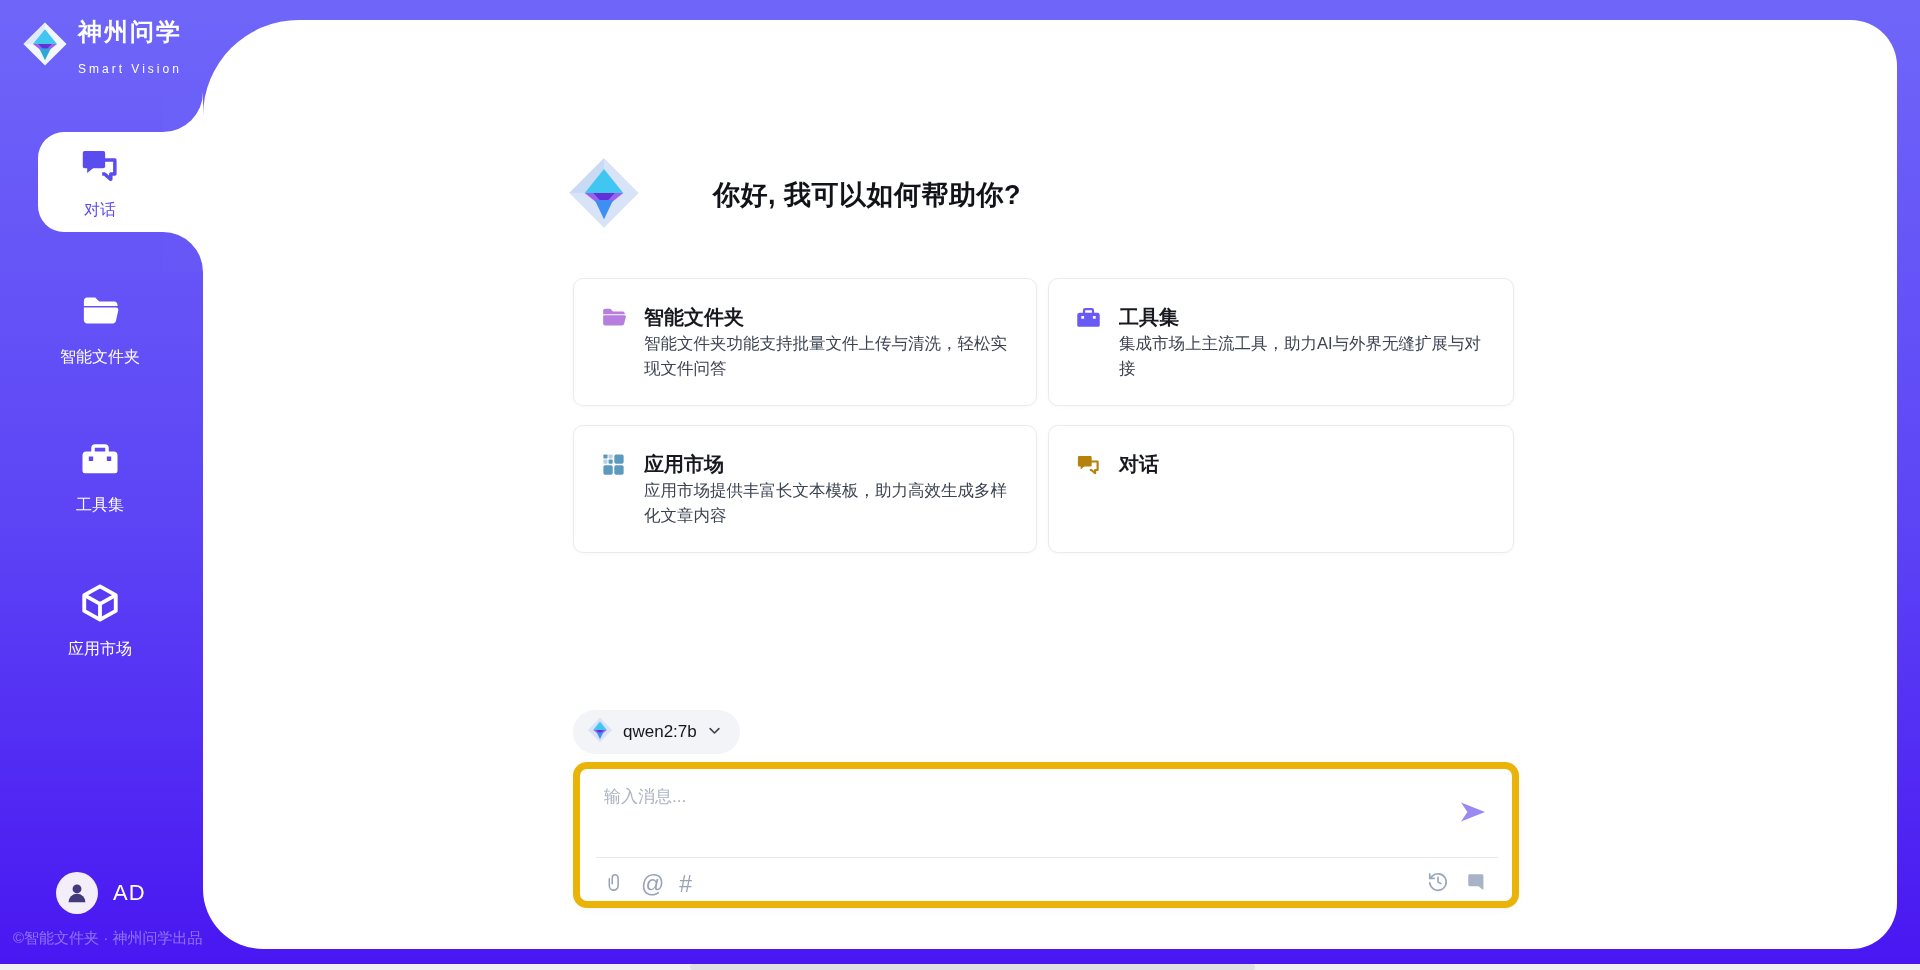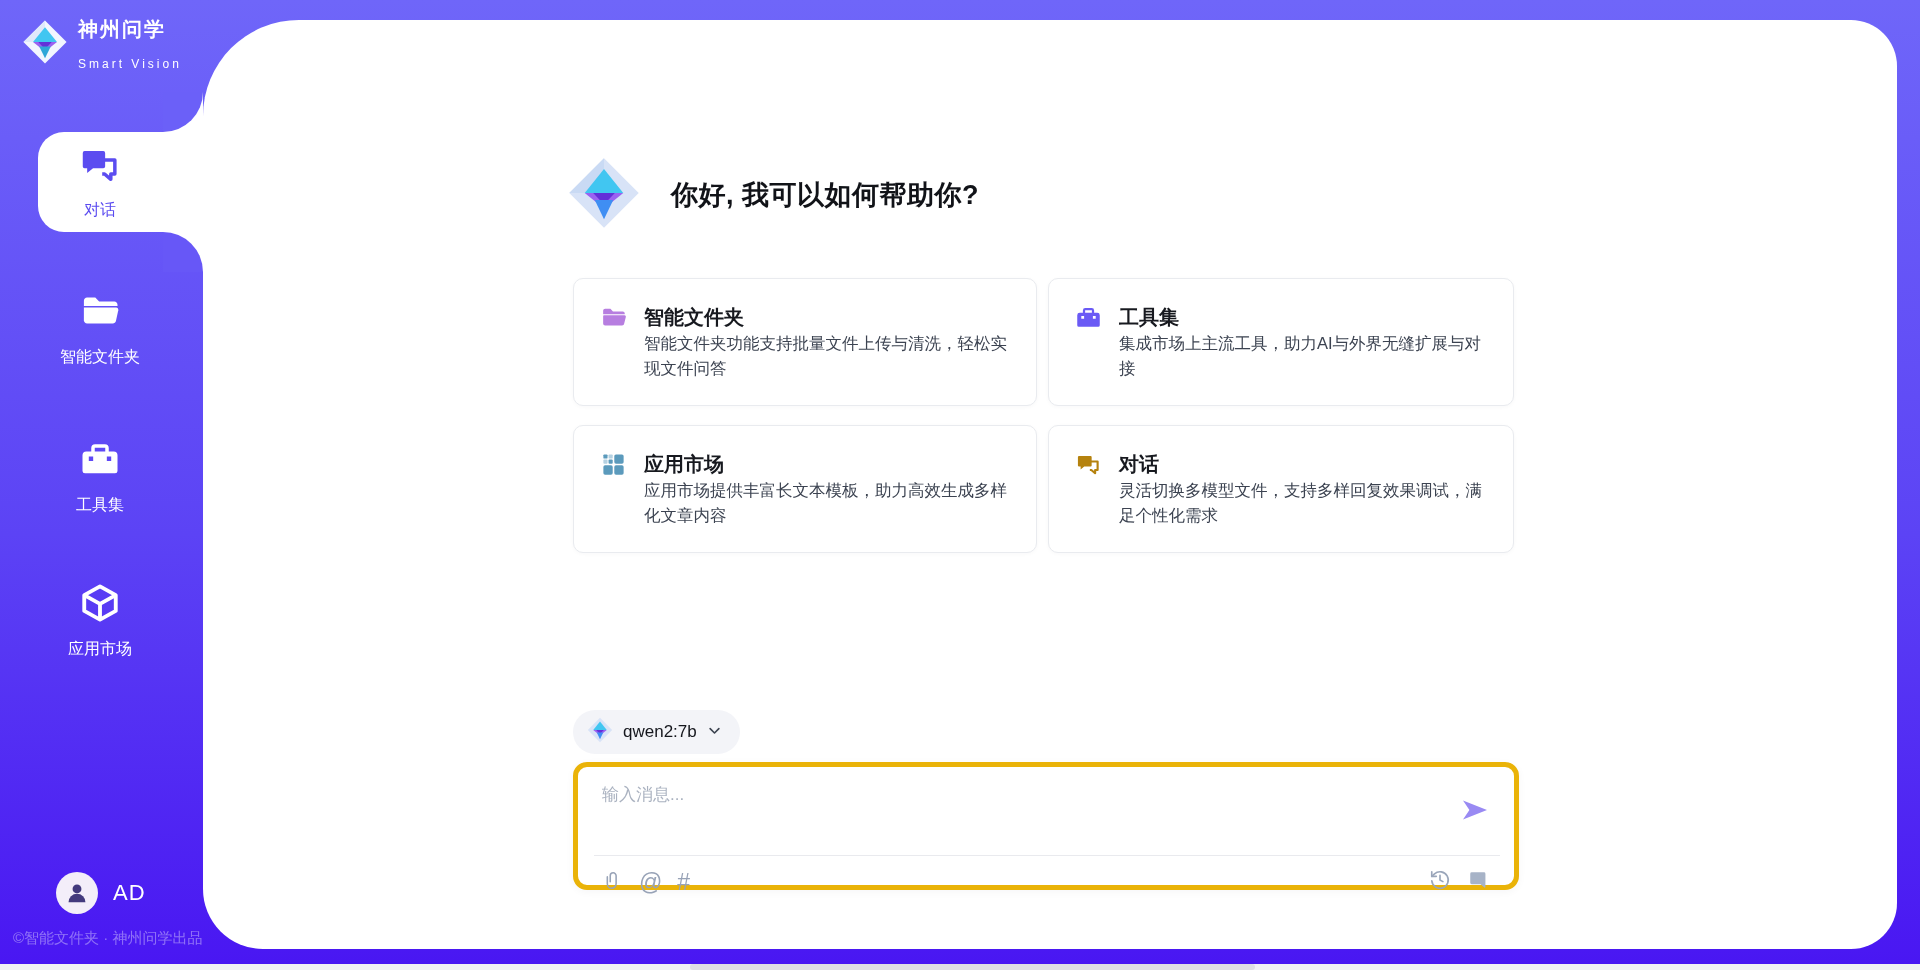--- a/index.html
+++ b/index.html
@@ -6,21 +6,21 @@
   html,body { width:1920px; height:970px; overflow:hidden; }
   body {
     font-family:"Liberation Sans","DejaVu Sans",sans-serif;
     background:linear-gradient(180deg,#6f66f9 0%,#5c43f5 55%,#4916f2 100%);
     position:relative; color:#1a1c22;
   }
 
   
   .sidebar { position:absolute; left:0; top:0; width:203px; height:970px; }
   .brand { position:absolute; left:22px; top:16px; display:flex; align-items:center; gap:10px; }
-  .brand-text .cn { color:#fff; font-size:20px; font-weight:700; letter-spacing:2px; }
+  .brand-text .cn { color:#fff; font-size:24px; font-weight:700; letter-spacing:2px; }
   .brand-text .en { color:#fff; font-size:12px; letter-spacing:3px; margin-top:14px; }
 
   .nav-tab-active { position:absolute; left:38px; top:132px; width:165px; height:100px;
     background:#fff; border-radius:26px 0 0 26px; }
   .tab-inner { position:absolute; left:0; top:0; width:124px; height:100px;
     display:flex; flex-direction:column; align-items:center; justify-content:center; gap:9px;
     color:#5b4cf0; cursor:pointer; }
   .tab-inner .lbl { font-size:16px; }
   .fillet { position:absolute; left:163px; width:40px; height:40px; background:#fff; overflow:hidden; }
   .fillet.top { top:92px; } .fillet.bottom { top:232px; }
@@ -35,36 +35,36 @@
   .avatar { width:42px; height:42px; border-radius:50%; background:#f3eef9; display:flex;
     align-items:center; justify-content:center; }
   .user-name { color:#fff; font-size:22px; font-weight:500; letter-spacing:1px;text-align:center; }
   .side-footer { position:absolute; left:13px; top:929px; font-size:15px; color:rgba(255,255,255,0.38); white-space:nowrap; }
 
   
   .panel { position:absolute; left:203px; top:20px; width:1694px; height:929px;
     background:#fff; border-radius:96px 46px 46px 60px; }
 
   .hero { position:absolute; left:364px; top:136px; display:flex; align-items:center; gap:30px; }
-  .hero-title { font-size:27px; font-weight:700; color:#111318; letter-spacing:0.5px; }
+  .hero-title { font-size:27px; font-weight:700; color:#111318; letter-spacing:0.5px;margin-left:42px; }
 
   .cards { position:absolute; left:370px; top:258px; display:grid;
     grid-template-columns:464px 466px; grid-auto-rows:128px; column-gap:11px; row-gap:19px; }
   .card { position:relative; background:#fff; border:1px solid #e9ebef; border-radius:10px;
     box-shadow:0 1px 4px rgba(20,20,60,0.03); padding:25px 26px 0 70px; cursor:pointer; }
   .card-icon { position:absolute; left:26px; top:25px; }
   .card-title { font-size:20px; font-weight:700; color:#17191f; }
   .card-desc { font-size:16.5px; line-height:1.5; color:#3c4351; }
 
   .model-pill { position:absolute; left:370px; top:690px; height:44px; border-radius:22px;
     background:#f3f4f8; display:inline-flex; align-items:center; gap:10px; padding:0 18px 0 14px; cursor:pointer; }
   .model-name { font-size:17px; color:#15171d; }
 
-  .composer { position:absolute; left:370px; top:742px; width:946px; height:128px;
-    background:#fff; border:5px solid #eab308; border-radius:14px;
+  .composer { position:absolute; left:370px; top:742px; width:946px; height:146px;
+    background:#fff; border:7px solid #eab308; border-radius:14px;
     box-shadow:0 2px 8px rgba(20,20,60,0.04); }
   .composer textarea { position:absolute; left:24px; top:16px; width:840px; height:62px;
     border:none; outline:none; resize:none; background:transparent; font-size:17px;
     font-family:"Liberation Sans","DejaVu Sans",sans-serif; color:#23262d; }
   .composer textarea::placeholder { color:#aab2c0; }
   .send-btn { position:absolute; right:24px; top:28px; width:30px; height:30px; border:none;
     background:transparent; color:#998af3; cursor:pointer; display:flex; align-items:center; justify-content:center; }
   .composer-divider { position:absolute; left:16px; right:14px; top:88px; height:1px; background:#e9eaee; }
   .tool-left { position:absolute; left:24px; top:102px; display:flex; align-items:center; gap:15px; color:#98a3b7; }
   .tool-right { position:absolute; right:24px; top:102px; display:flex; align-items:center; gap:16px; color:#9aa6ba; }
@@ -215,21 +215,20 @@
     </div>
 
     <div class="card">
       <span class="card-icon">
         <svg width="27" height="27" viewBox="0 0 24 24" style="color:#b5820e">
           <path d="M3.6 4.4h10.2a1 1 0 0 1 1 1v7.4a1 1 0 0 1-1 1H8.2L5 16.4v-2.6H3.6a1 1 0 0 1-1-1V5.4a1 1 0 0 1 1-1z" fill="currentColor"></path>
           <path d="M13.2 9.3h6.9v7.6h-2.2v2.9l-3.4-2.9h-1.3" fill="none" stroke="currentColor" stroke-width="1.9" stroke-linejoin="round"></path>
         </svg>
       </span>
       <div class="card-title">对话</div>
-      <div class="card-desc">灵活切换多模型文件，支持多样回复效果调试，满足个性化需求</div>
     </div>
   </div>
 
   <div class="model-pill">
     <span>
       <svg width="26" height="26" viewBox="0 0 48 48">
         <polygon points="24,1.5 46.5,24 24,46.5 1.5,24" fill="#d8e3f7"></polygon>
         <polygon points="24,8.5 36.5,24 11.5,24" fill="#41c6f1"></polygon>
         <polygon points="11.5,24 36.5,24 24,34" fill="#9a62f1"></polygon>
         <polygon points="17,24 31,24 24,31.5" fill="#6330d8"></polygon>

